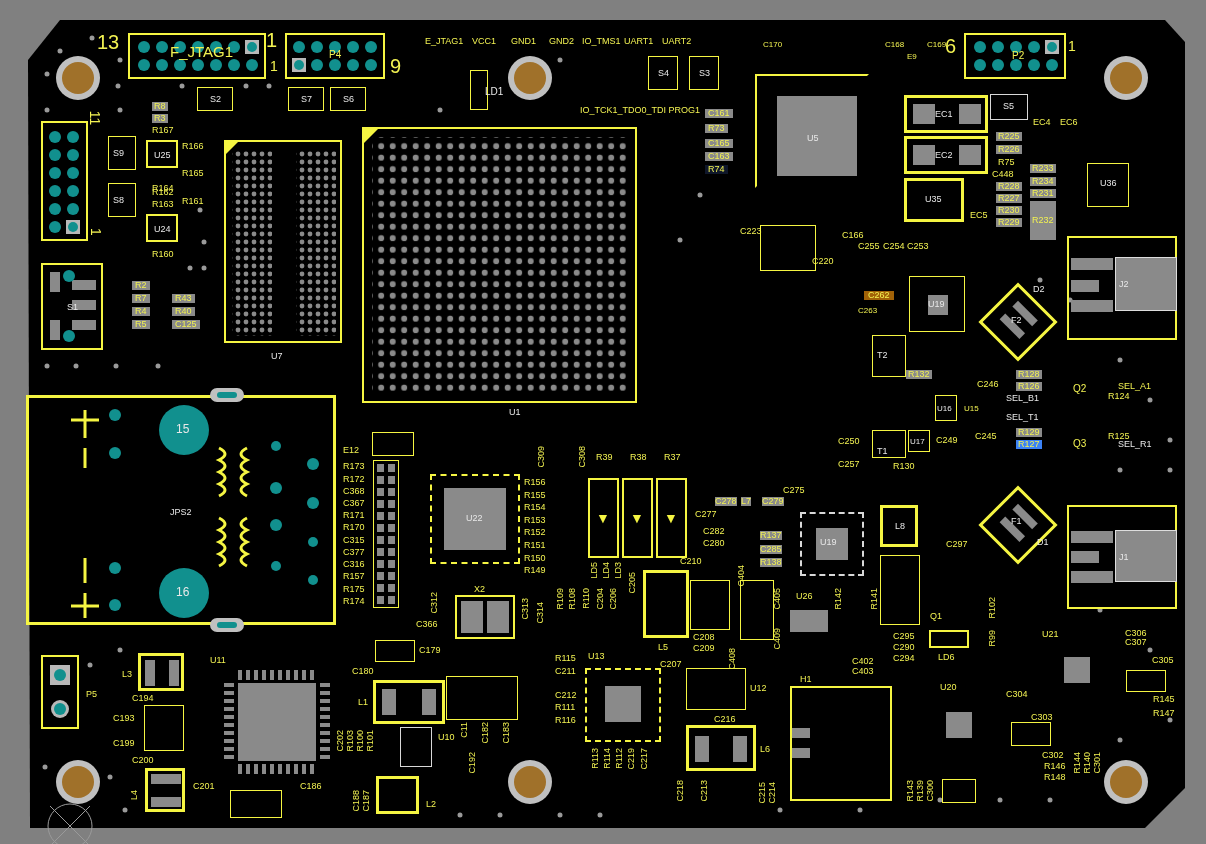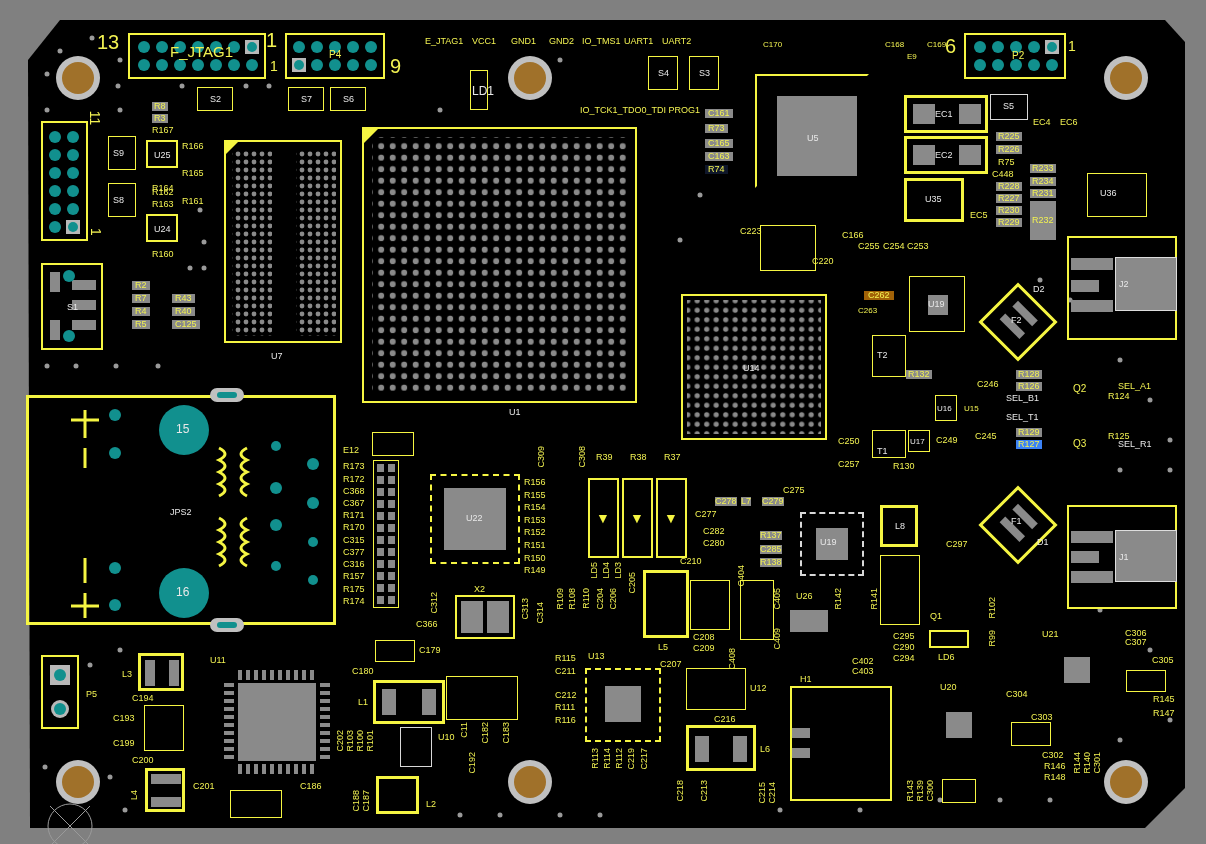--- a/index.html
+++ b/index.html
@@ -258,21 +258,21 @@
   <span class="lbl" style="left:425px;top:37px">E_JTAG1</span>
   <span class="lbl" style="left:472px;top:37px">VCC1</span>
   <span class="lbl" style="left:511px;top:37px">GND1</span>
   <span class="lbl" style="left:549px;top:37px">GND2</span>
   <span class="lbl" style="left:582px;top:37px">IO_TMS1</span>
   <span class="lbl" style="left:624px;top:37px">UART1</span>
   <span class="lbl" style="left:662px;top:37px">UART2</span>
   <span class="lbl" style="left:580px;top:106px">IO_TCK1_TDO0_TDI PROG1</span>
 
   <div class="box thin" style="left:470px;top:70px;width:18px;height:40px">
-      <span class="lbl w" style="left:1px;top:16px;font-size:12px">LD1</span>
+      <span class="lbl w" style="left:14px;top:16px;font-size:10px">LD1</span>
     </div>
   <div class="box thin" style="left:648px;top:56px;width:30px;height:34px">
       <span class="lbl w" style="left:9px;top:12px">S4</span>
     </div>
   <div class="box thin" style="left:689px;top:56px;width:30px;height:34px">
       <span class="lbl w" style="left:9px;top:12px">S3</span>
     </div>
 
   <span class="lbl" style="left:705px;top:109px;background:#8a8a8a;padding:0 3px">C161</span>
   <span class="lbl" style="left:705px;top:124px;background:#8a8a8a;padding:0 3px">R73</span>
@@ -315,21 +315,21 @@
   <span class="lbl" style="left:992px;top:170px">C448</span>
   <span class="lbl" style="left:996px;top:182px;background:#8a8a8a;padding:0 2px">R228</span>
   <span class="lbl" style="left:996px;top:194px;background:#8a8a8a;padding:0 2px">R227</span>
   <span class="lbl" style="left:996px;top:206px;background:#8a8a8a;padding:0 2px">R230</span>
   <span class="lbl" style="left:996px;top:218px;background:#8a8a8a;padding:0 2px">R229</span>
   <span class="lbl" style="left:1030px;top:164px;background:#8a8a8a;padding:0 2px">R233</span>
   <span class="lbl" style="left:1030px;top:177px;background:#8a8a8a;padding:0 2px">R234</span>
   <span class="lbl" style="left:1030px;top:189px;background:#8a8a8a;padding:0 2px">R231</span>
   <span class="lbl" style="left:1030px;top:201px;background:#8a8a8a;padding:15px 2px">R232</span>
 
-  <div class="box thin" style="left:1087px;top:173px;width:60px;height:44px">
+  <div class="box thin" style="left:1087px;top:163px;width:42px;height:44px">
     <span class="lbl w" style="left:12px;top:15px">U36</span>
   </div>
 
   <div class="box" style="left:1067px;top:236px;width:110px;height:104px">
     <div class="pad" style="left:2px;top:20px;width:42px;height:12px"></div>
     <div class="pad" style="left:2px;top:42px;width:28px;height:12px"></div>
     <div class="pad" style="left:2px;top:62px;width:42px;height:12px"></div>
     <div class="pad" style="left:47px;top:20px;width:60px;height:52px;outline:1px solid #ddd"></div>
     <span class="lbl w" style="left:50px;top:42px">J2</span>
   </div>
@@ -360,31 +360,20 @@
   <span class="lbl" style="left:1016px;top:382px;background:#8a8a8a;padding:0 2px">R126</span>
   <span class="lbl" style="left:1016px;top:428px;background:#8a8a8a;padding:0 2px">R129</span>
   <span class="lbl" style="left:1016px;top:440px;background:#3b82f6;padding:0 2px">R127</span>
   <span class="lbl" style="left:1108px;top:392px">R124</span>
   <span class="lbl" style="left:1108px;top:432px">R125</span>
   <span class="lbl" style="left:1118px;top:382px">SEL_A1</span>
   <span class="lbl w" style="left:1006px;top:394px">SEL_B1</span>
   <span class="lbl w" style="left:1006px;top:413px">SEL_T1</span>
   <span class="lbl w" style="left:1118px;top:440px">SEL_R1</span>
 
-  <div class="box" style="left:681px;top:294px;width:146px;height:146px">
-    <svg width="142" height="142" style="position:absolute;left:0;top:0">
-      <defs>
-          <pattern id="bga14" width="9.5" height="9.5" patternUnits="userSpaceOnUse">
-            <circle cx="4.7" cy="4.7" r="2.6" fill="#8a8a8a"></circle>
-          </pattern>
-        </defs>
-      <rect x="4" y="4" width="134" height="134" fill="url(#bga14)"></rect>
-    </svg>
-    <span class="lbl w" style="left:60px;top:68px">U14</span>
-  </div>
 
   <div class="box thin" style="left:909px;top:276px;width:56px;height:56px">
       <div class="pad" style="left:18px;top:18px;width:20px;height:20px"></div>
       <span class="lbl w" style="left:18px;top:23px">U19</span>
     </div>
   <div class="box thin" style="left:872px;top:335px;width:34px;height:42px">
       <span class="lbl w" style="left:4px;top:15px">T2</span>
     </div>
   <div class="box thin" style="left:872px;top:430px;width:34px;height:28px">
       <span class="lbl w" style="left:4px;top:16px">T1</span>

